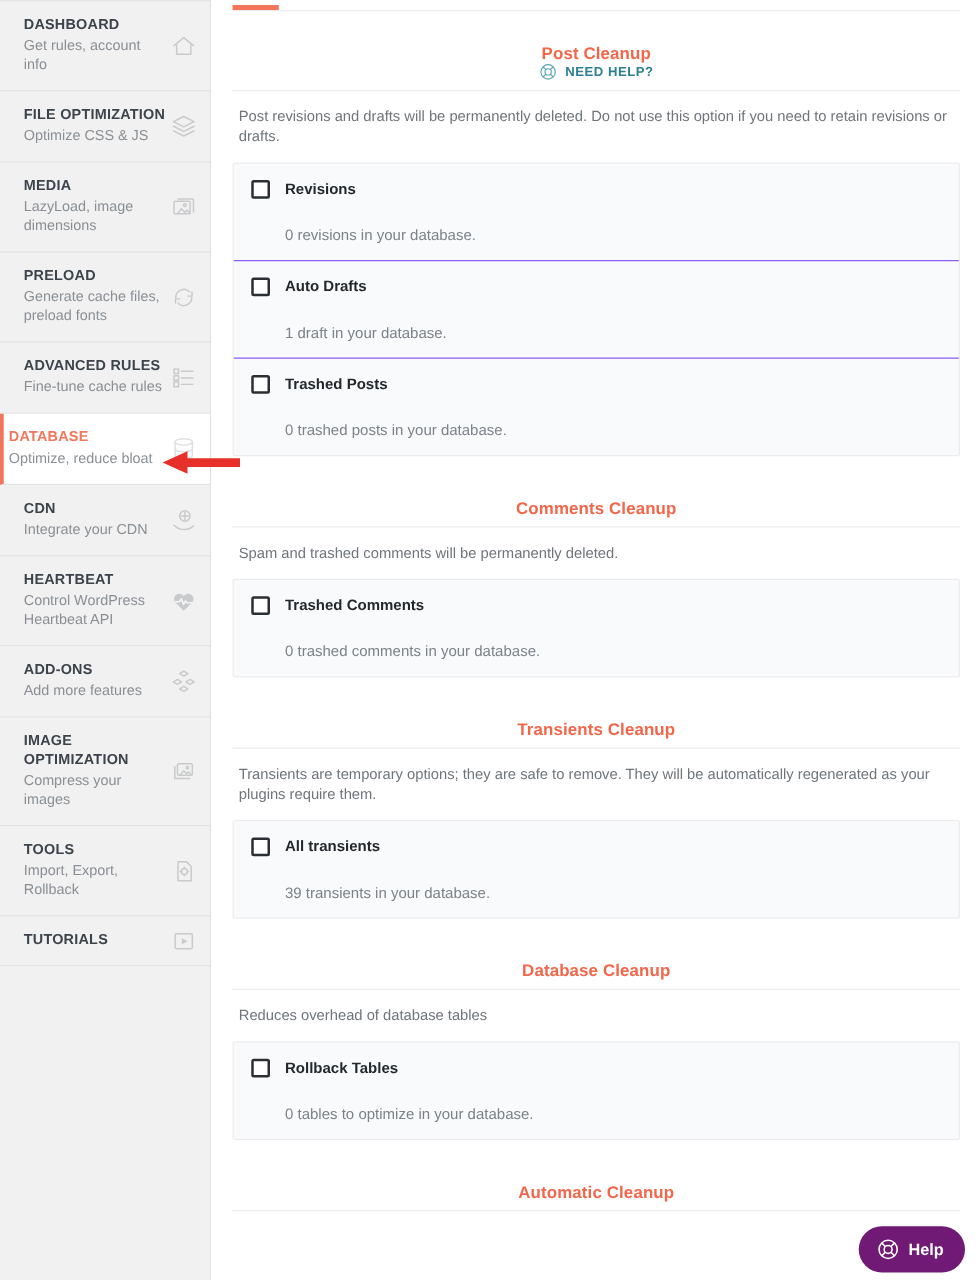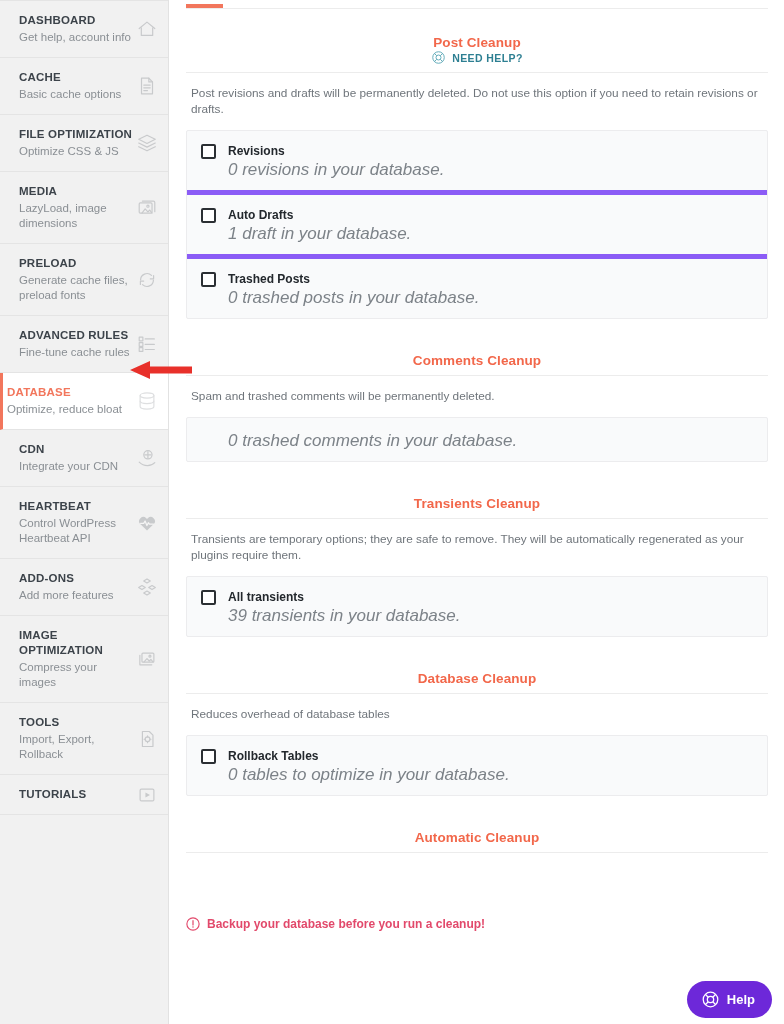--- a/index.html
+++ b/index.html
@@ -93,57 +93,56 @@
     margin: 12px 0 13px 5px;
   }
 
   .card {
     background: #f9fafb;
     border: 1px solid #ececee;
     border-radius: 2px;
   }
   .opt-row {
     padding: 12px 14px 12px 14px;
-    border-bottom: 5px solid #8b5cf6;
+    border-bottom: 1px solid #8b5cf6;
   }
   .opt-row:last-child { border-bottom: none; }
   .opt-line { display: flex; align-items: flex-start; gap: 12px; }
   .cb {
     width: 15px; height: 15px; min-width: 15px;
     border: 2px solid #2b2f33;
     border-radius: 2px;
     background: #fff;
     margin-top: 1px;
     cursor: pointer;
   }
   .opt-label {
     font-size: 12px; font-weight: bold; color: #23282d; line-height: 16px;
   }
   .opt-count {
-    font-size: 17px; color: #7c8288; line-height: 16px;
-    margin: 3px 0 0 27px;
-    font-style: italic;
+    font-size: 12px; color: #7c8288; line-height: 16px;
+    margin: 21px 0 0 27px;
   }
 
   .gap-lg { height: 34px; }
   .gap-md { height: 26px; }
   .gap-sm { height: 14px; }
 
   .warn-strong {
     display: flex; align-items: center; gap: 7px;
     font-size: 12px; font-weight: bold; color: #e2496b;
     margin: 16px 0 0 0;
   }
   .warn-strong .excl { width: 14px; height: 14px; display:block; color:#e2496b; }
 
   
   #help-widget {
     position: absolute; right: 12px; bottom: 6px;
     display: flex; align-items: center; gap: 7px;
-    background: #6d28d9; color: #fff;
+    background: #701a75; color: #fff;
     border-radius: 22px;
     padding: 9px 17px 9px 14px;
     cursor: pointer;
   }
   #help-widget .lifebuoy { width: 19px; height: 19px; display: block; color: #fff; }
   #help-widget .help-label { font-size: 13px; font-weight: bold; }
 
   
   #anno-arrow {
     position: absolute; left: 128px; top: 358px;
@@ -153,36 +152,25 @@
   #anno-arrow svg { width: 66px; height: 24px; display: block; }
 </style>
 </head>
 <body>
 
 <div id="app">
 
   <nav id="sidebar">
       <div class="nav-item">
         <div class="nav-title">DASHBOARD</div>
-        <div class="nav-sub">Get help, account info</div>
+        <div class="nav-sub">Get rules, account info</div>
         <span class="nav-icon">
           <svg viewBox="0 0 24 24" fill="none" stroke="currentColor" stroke-width="1.3" stroke-linecap="round" stroke-linejoin="round">
             <path d="M3.5 11.5 12 4.5l8.5 7"></path>
             <path d="M5.8 10.8V19h12.4v-8.2"></path>
-          </svg>
-        </span>
-      </div>
-      <div class="nav-item">
-        <div class="nav-title">CACHE</div>
-        <div class="nav-sub">Basic cache options</div>
-        <span class="nav-icon">
-          <svg viewBox="0 0 24 24" fill="none" stroke="currentColor" stroke-width="1.3" stroke-linecap="round" stroke-linejoin="round">
-            <path d="M6 3.5h8l4 4V20.5H6z"></path>
-            <path d="M14 3.5v4h4"></path>
-            <path d="M8.5 11h7M8.5 14h7M8.5 17h4"></path>
           </svg>
         </span>
       </div>
       <div class="nav-item">
         <div class="nav-title">FILE OPTIMIZATION</div>
         <div class="nav-sub">Optimize CSS &amp; JS</div>
         <span class="nav-icon">
           <svg viewBox="0 0 24 24" fill="none" stroke="currentColor" stroke-width="1.3" stroke-linecap="round" stroke-linejoin="round">
             <path d="M12 3.5 21 8l-9 4.5L3 8z"></path>
             <path d="M3 12l9 4.5L21 12"></path>
@@ -353,20 +341,24 @@
           </div>
           <div class="gap-lg"></div>
         </div>
         <div class="section">
           <div class="section-head">
             <div class="section-title">Comments Cleanup</div>
           </div>
           <div class="section-desc">Spam and trashed comments will be permanently deleted.</div>
           <div class="card">
             <div class="opt-row">
+              <div class="opt-line">
+                <div class="cb"></div>
+                <div class="opt-label">Trashed Comments</div>
+              </div>
               <div class="opt-count">0 trashed comments in your database.</div>
             </div>
           </div>
           <div class="gap-lg"></div>
         </div>
         <div class="section">
           <div class="section-head">
             <div class="section-title">Transients Cleanup</div>
           </div>
           <div class="section-desc">Transients are temporary options; they are safe to remove. They will be automatically regenerated as your plugins require them.</div>

